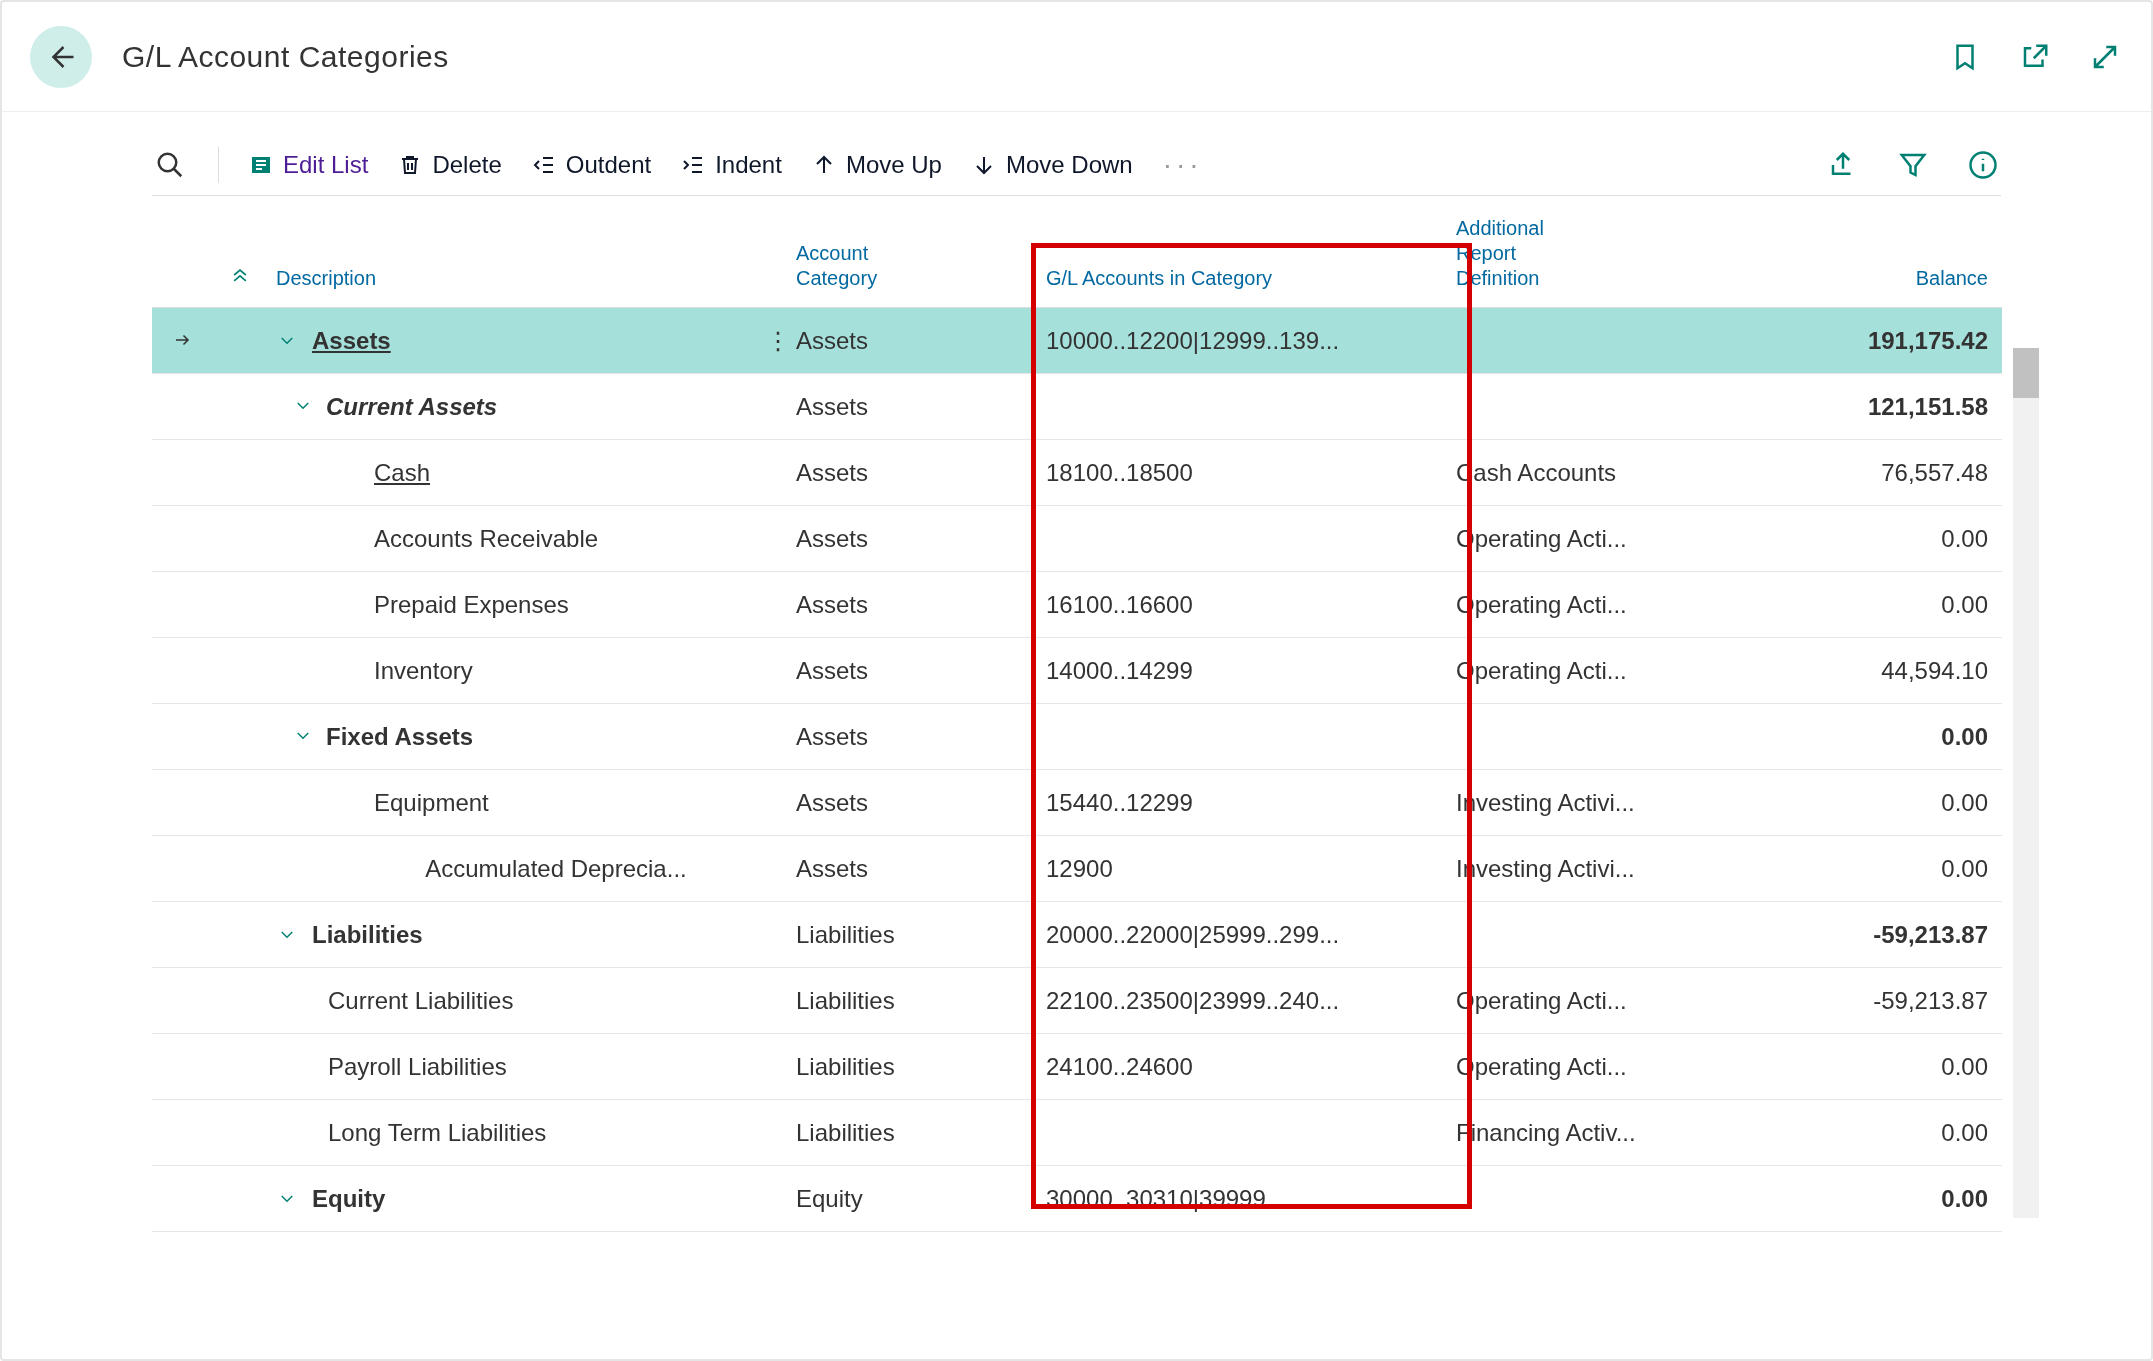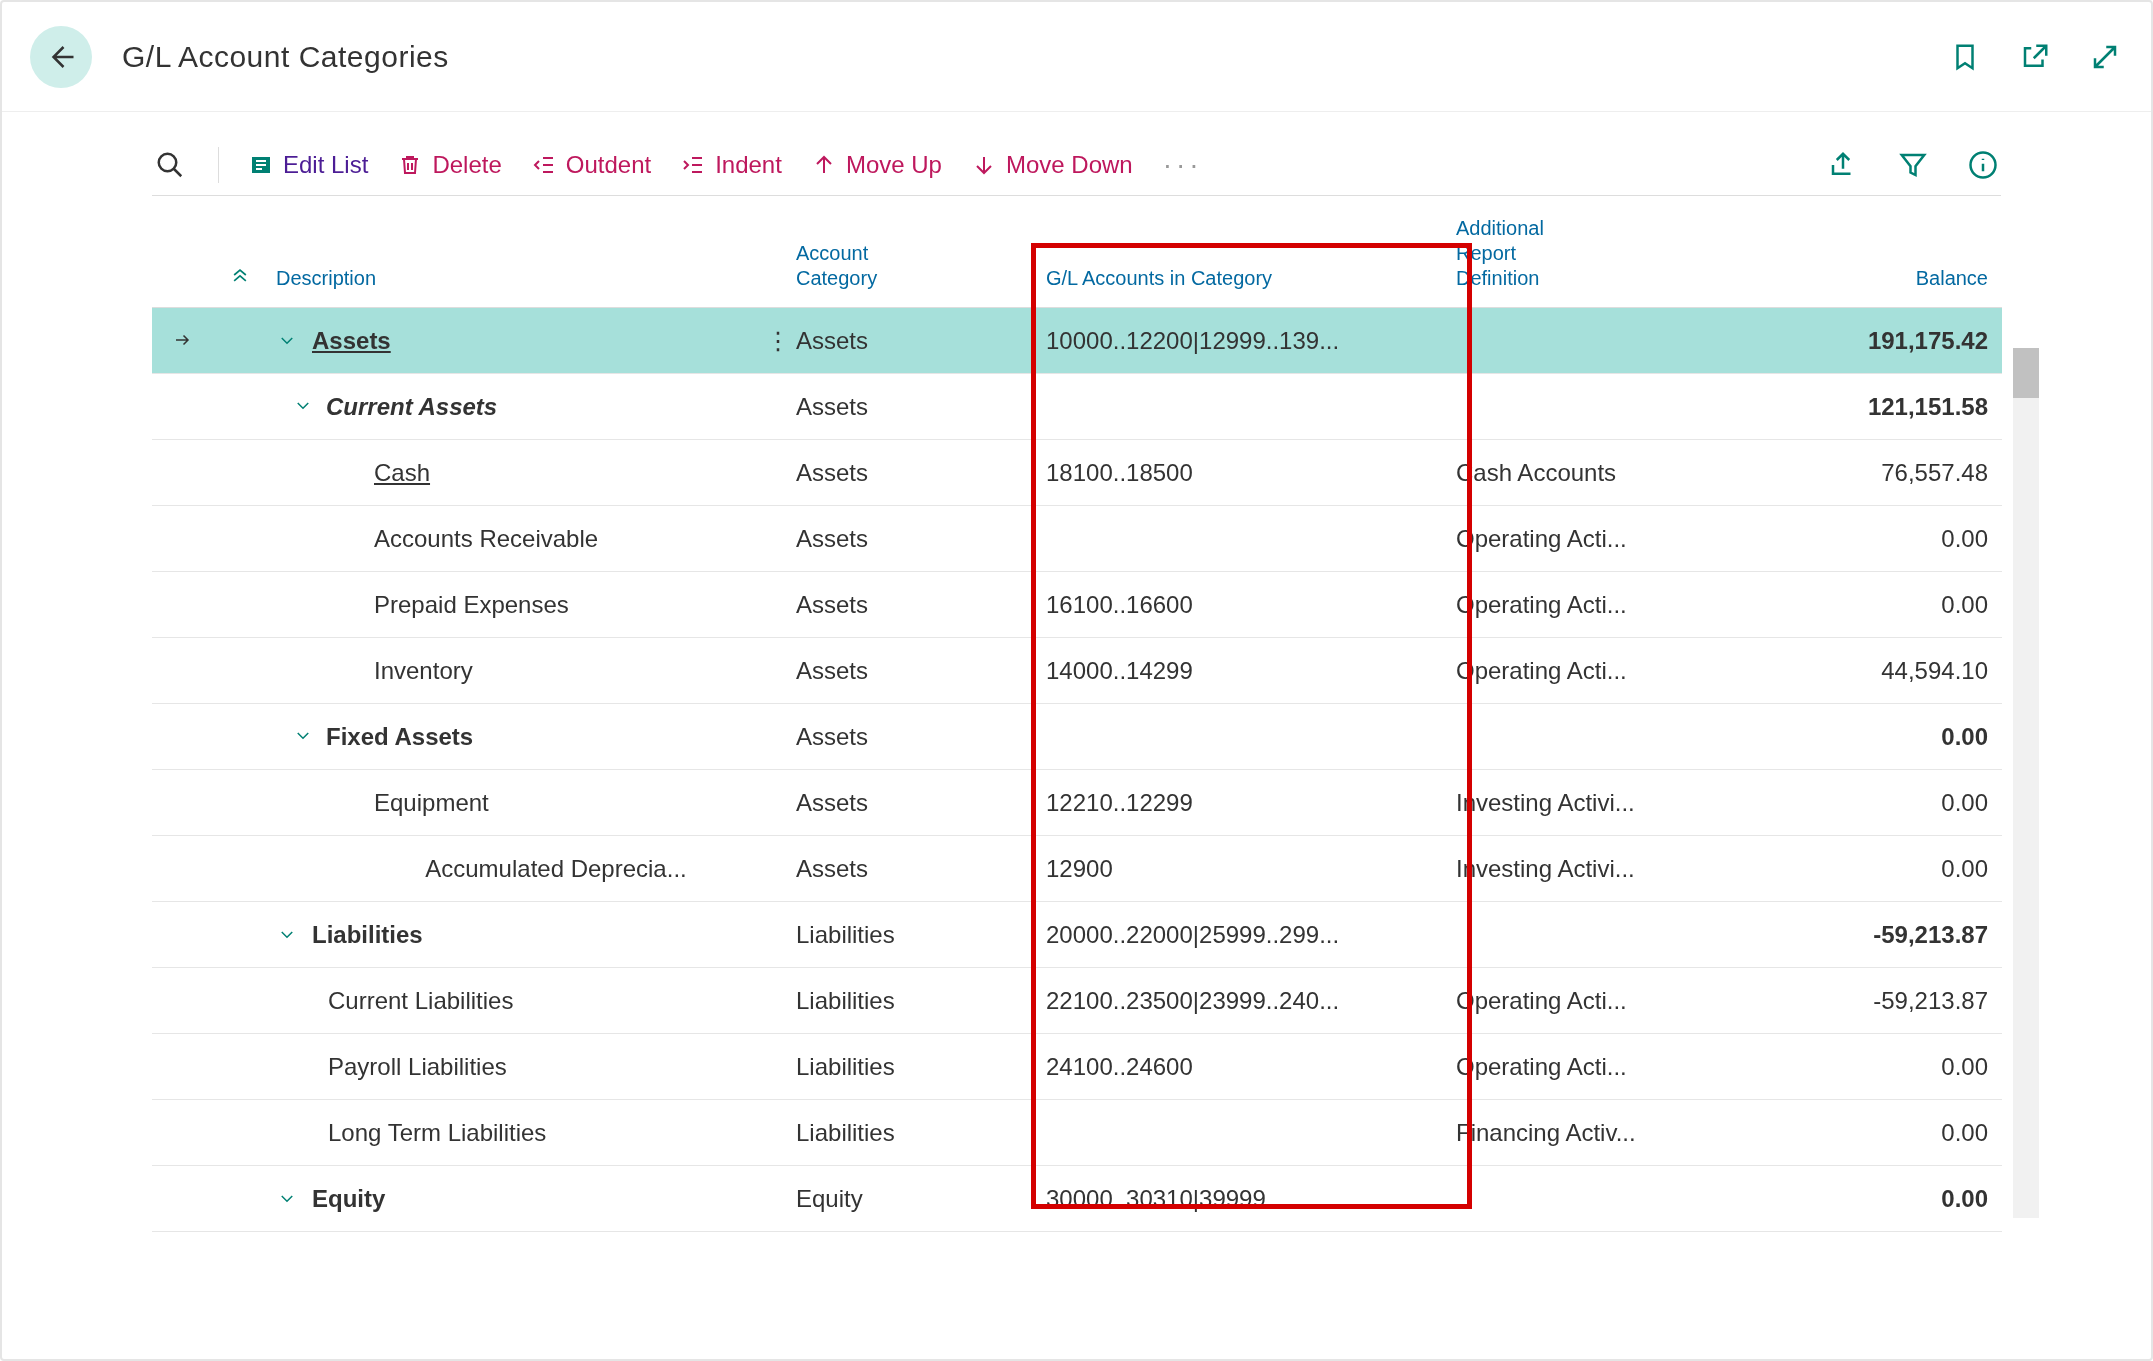--- a/index.html
+++ b/index.html
@@ -10,21 +10,21 @@
   .back-circle svg { width:30px; height:30px; stroke:#333; stroke-width:2; fill:none; }
   .page-title { margin-left:30px; font-size:30px; color:#333; letter-spacing:0.5px; }
   .title-actions { margin-left:auto; display:flex; gap:34px; align-items:center; }
   .icon-btn { width:36px; height:36px; display:flex; align-items:center; justify-content:center; cursor:pointer; color:#008073; }
   .icon-btn svg { width:30px; height:30px; stroke:currentColor; stroke-width:2; fill:none; }
 
   .content-wrap { padding:0 150px; }
 
   .actionbar { margin-top:22px; height:62px; display:flex; align-items:center; border-bottom:1px solid #ddd; gap:30px; }
   .actionbar .sep { width:1px; height:36px; background:#ddd; }
-  .ab-item { display:flex; align-items:center; gap:10px; font-size:24px; color:#be185d; cursor:pointer; white-space:nowrap; }
+  .ab-item { display:flex; align-items:center; gap:10px; font-size:24px; color:#0f172a; cursor:pointer; white-space:nowrap; }
   .ab-item.enabled { color:#4c1d95; }
   .ab-item svg { width:24px; height:24px; stroke:currentColor; stroke-width:2; fill:none; }
   .ab-item.enabled svg { stroke:#008073; fill:#008073; }
   .ab-right { margin-left:auto; display:flex; gap:34px; }
   .ab-right .icon-btn { color:#008073; }
 
   .grid-area { position:relative; margin-top:10px; }
   .grid { width:100%; border-collapse:collapse; table-layout:fixed; }
   .grid th { text-align:left; font-weight:400; color:#0369a1; font-size:20px; padding:10px 14px 16px 14px; vertical-align:bottom; line-height:1.25; border-bottom:1px solid #ddd; }
   .grid th.right { text-align:right; }
@@ -303,21 +303,21 @@
             <tr>
               <td></td>
               <td></td>
               <td>
                 <div class="desc-cell" style="padding-left: 98px;">
                   <span>Equipment</span>
                 </div>
               </td>
               <td class="row-menu"></td>
               <td>Assets</td>
-              <td>12210..12299</td>
+              <td>15440..12299</td>
               <td>Investing Activi...</td>
               <td class="right"><span>0.00</span></td>
             </tr>
             <tr>
               <td></td>
               <td></td>
               <td>
                 <div class="desc-cell" style="padding-left: 98px; justify-content: center;">
                   <span>Accumulated Deprecia...</span>
                 </div>

